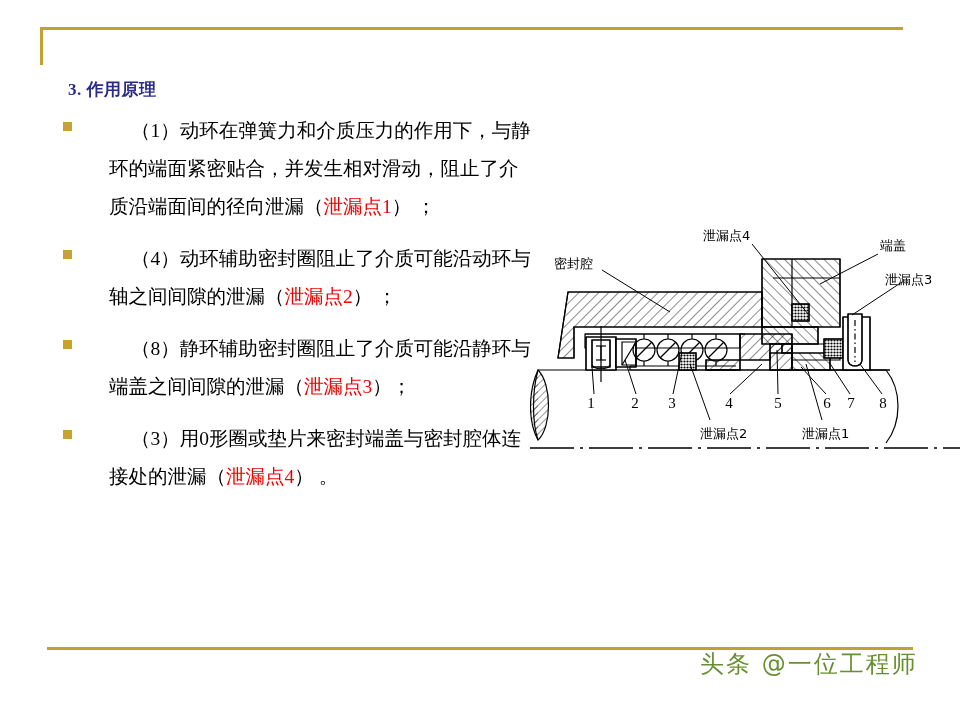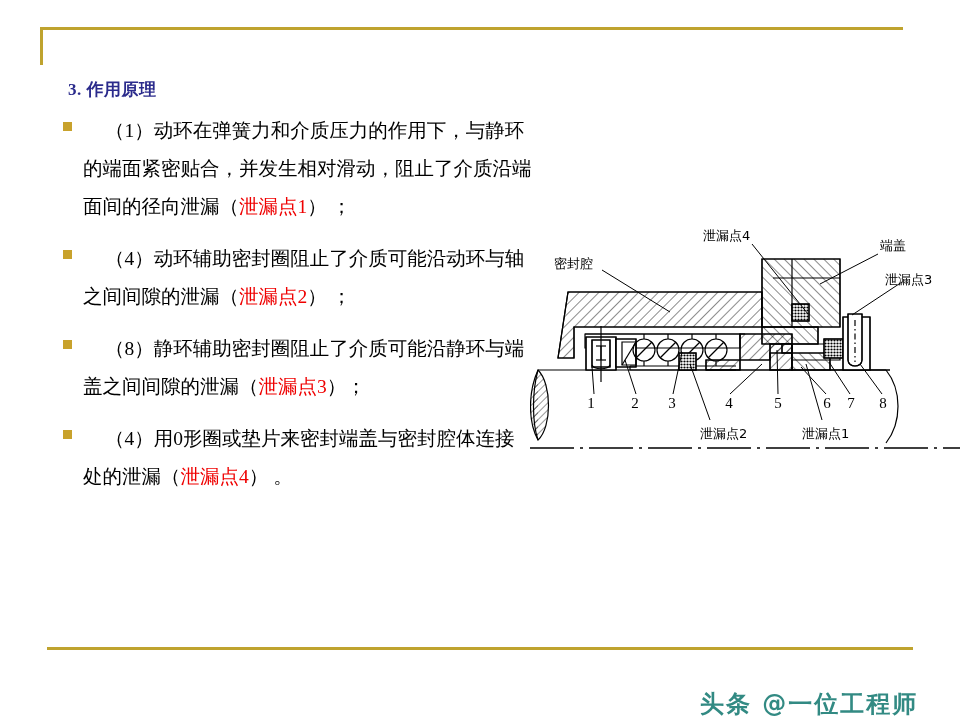--- a/index.html
+++ b/index.html
@@ -34,35 +34,35 @@
   }
 
   
   .bullets{position:absolute;left:63px;top:112px;width:470px;}
   .bullet-row{position:relative;margin-bottom:14px;}
   .bullet-mark{
     position:absolute;left:0;top:10px;width:9px;height:9px;
     background:#c8a22c;
   }
   .bullet-text{
-    margin-left:20px;
+    margin-left:46px;
     font-size:19.5px;line-height:38px;color:#000;
     font-family:"Liberation Serif","DejaVu Serif",serif;
     text-indent:22px;
   }
   .red{color:#ef0000;}
 
   
   .figure{position:absolute;left:530px;top:222px;width:430px;height:250px;}
   .figure svg{display:block;}
 
   
   .watermark{
-    position:absolute;left:700px;top:688px;
-    font-size:24px;color:#0f766e;font-weight:bold;
+    position:absolute;left:700px;top:648px;
+    font-size:24px;color:#4d7c0f;font-weight:normal;
     font-family:"DejaVu Sans","Liberation Sans",sans-serif;
     letter-spacing:2px;opacity:.85;white-space:nowrap;
   }
 </style>
 </head>
 <body>
 
 <div id="slide">
 
   <div class="gold-top"></div>
@@ -83,21 +83,21 @@
       <div class="bullet-text"><span>（4）动环辅助密封圈阻止了介质可能沿动环与轴之间间隙的泄漏（</span><span class="red">泄漏点2</span><span>）  ；</span></div>
     </div>
 
     <div class="bullet-row">
       <span class="bullet-mark"></span>
       <div class="bullet-text"><span>（8）静环辅助密封圈阻止了介质可能沿静环与端盖之间间隙的泄漏（</span><span class="red">泄漏点3</span><span>）；</span></div>
     </div>
 
     <div class="bullet-row">
       <span class="bullet-mark"></span>
-      <div class="bullet-text"><span>（4）用0形圈或垫片来密封端盖与密封腔体连接处的泄漏（</span><span class="red">泄漏点4</span><span>）  。</span></div>
+      <div class="bullet-text"><span>（3）用0形圈或垫片来密封端盖与密封腔体连接处的泄漏（</span><span class="red">泄漏点4</span><span>）  。</span></div>
     </div>
 
   </div>
 
   <div class="figure">
     <svg width="430" height="250" viewBox="0 0 430 250" xmlns="http://www.w3.org/2000/svg">
       <defs>
         <pattern id="h45" width="7" height="7" patternUnits="userSpaceOnUse" patternTransform="rotate(45)">
           <line x1="0" y1="0" x2="0" y2="7" stroke="#000" stroke-width="0.9"></line>
         </pattern>

